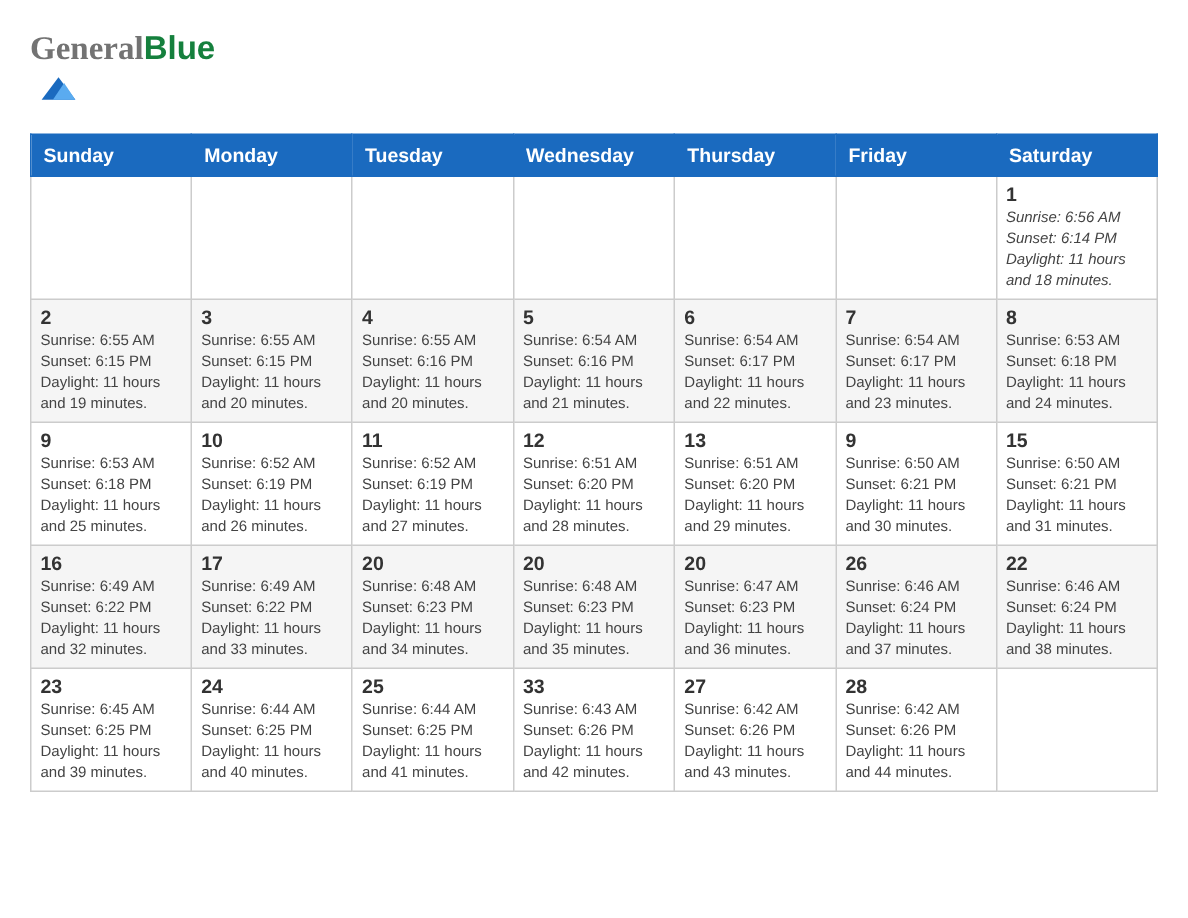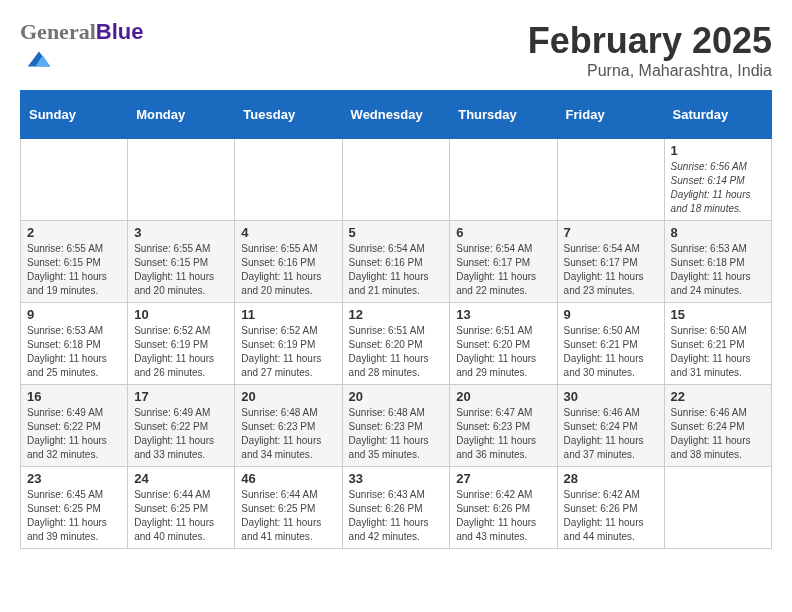--- a/index.html
+++ b/index.html
@@ -19,21 +19,21 @@
     .logo {
       display: flex;
       align-items: center;
     }
     .logo-text {
       font-size: 22px;
       font-weight: bold;
       line-height: 1.1;
     }
     .logo-general { color: #737373; font-family: Liberation Serif, serif; }
-    .logo-blue { color: #4c1d95; text-align: center; }
+    .logo-blue { color: #15803d; text-align: center; }
     .logo-icon {
       width: 30px;
       height: 30px;
       margin-left: 4px;
     }
     .title-area {
       text-align: right;
     }
     .main-title {
       font-size: 36px;
@@ -45,21 +45,21 @@
       color: #555;
     }
     .calendar {
       width: 100%;
       border-collapse: collapse;
       border: 1px solid #ccc;
     }
     .calendar th {
       background-color: #1a6abf;
       color: #fff;
-      padding: 16px 8px;
+      padding: 6px 8px;
       text-align: left;
       font-size: 13px;
       border: 1px solid #1a6abf;
     }
     .calendar td {
       vertical-align: top;
       padding: 4px 6px;
       border: 1px solid #ccc;
       width: 108px;
       min-height: 80px;
@@ -93,24 +93,20 @@
     <div>
       <div class="logo-text">
         <span class="logo-general">General</span><span class="logo-blue">Blue</span>
       </div>
       <svg class="logo-icon" viewBox="0 0 40 30">
         <polygon points="5,25 20,5 35,25" fill="#1a6abf"></polygon>
         <polygon points="15,25 25,10 35,25" fill="#5aabf0"></polygon>
       </svg>
     </div>
   </div>
-  <div class="title-area">
-    <div class="main-title">February 2025</div>
-    <div class="sub-title">Purna, Maharashtra, India</div>
-  </div>
 </div>
 
 <table class="calendar">
   <thead>
     <tr>
     <th>Sunday</th>
         <th>Monday</th>
         <th>Tuesday</th>
         <th>Wednesday</th>
         <th>Thursday</th>
@@ -266,21 +262,21 @@
 and 35 minutes.</div>
         </td>
         <td>
           <span class="day-number">20</span>
           <div class="day-info" style="white-space: pre-line;">Sunrise: 6:47 AM
 Sunset: 6:23 PM
 Daylight: 11 hours
 and 36 minutes.</div>
         </td>
         <td>
-          <span class="day-number">30</span>
+          <span class="day-number">26</span>
           <div class="day-info" style="white-space: pre-line;">Sunrise: 6:46 AM
 Sunset: 6:24 PM
 Daylight: 11 hours
 and 37 minutes.</div>
         </td>
         <td>
           <span class="day-number">22</span>
           <div class="day-info" style="white-space: pre-line;">Sunrise: 6:46 AM
 Sunset: 6:24 PM
 Daylight: 11 hours
@@ -296,21 +292,21 @@
 and 39 minutes.</div>
         </td>
         <td>
           <span class="day-number">24</span>
           <div class="day-info" style="white-space: pre-line;">Sunrise: 6:44 AM
 Sunset: 6:25 PM
 Daylight: 11 hours
 and 40 minutes.</div>
         </td>
         <td>
-          <span class="day-number">46</span>
+          <span class="day-number">25</span>
           <div class="day-info" style="white-space: pre-line;">Sunrise: 6:44 AM
 Sunset: 6:25 PM
 Daylight: 11 hours
 and 41 minutes.</div>
         </td>
         <td>
           <span class="day-number">33</span>
           <div class="day-info" style="white-space: pre-line;">Sunrise: 6:43 AM
 Sunset: 6:26 PM
 Daylight: 11 hours

